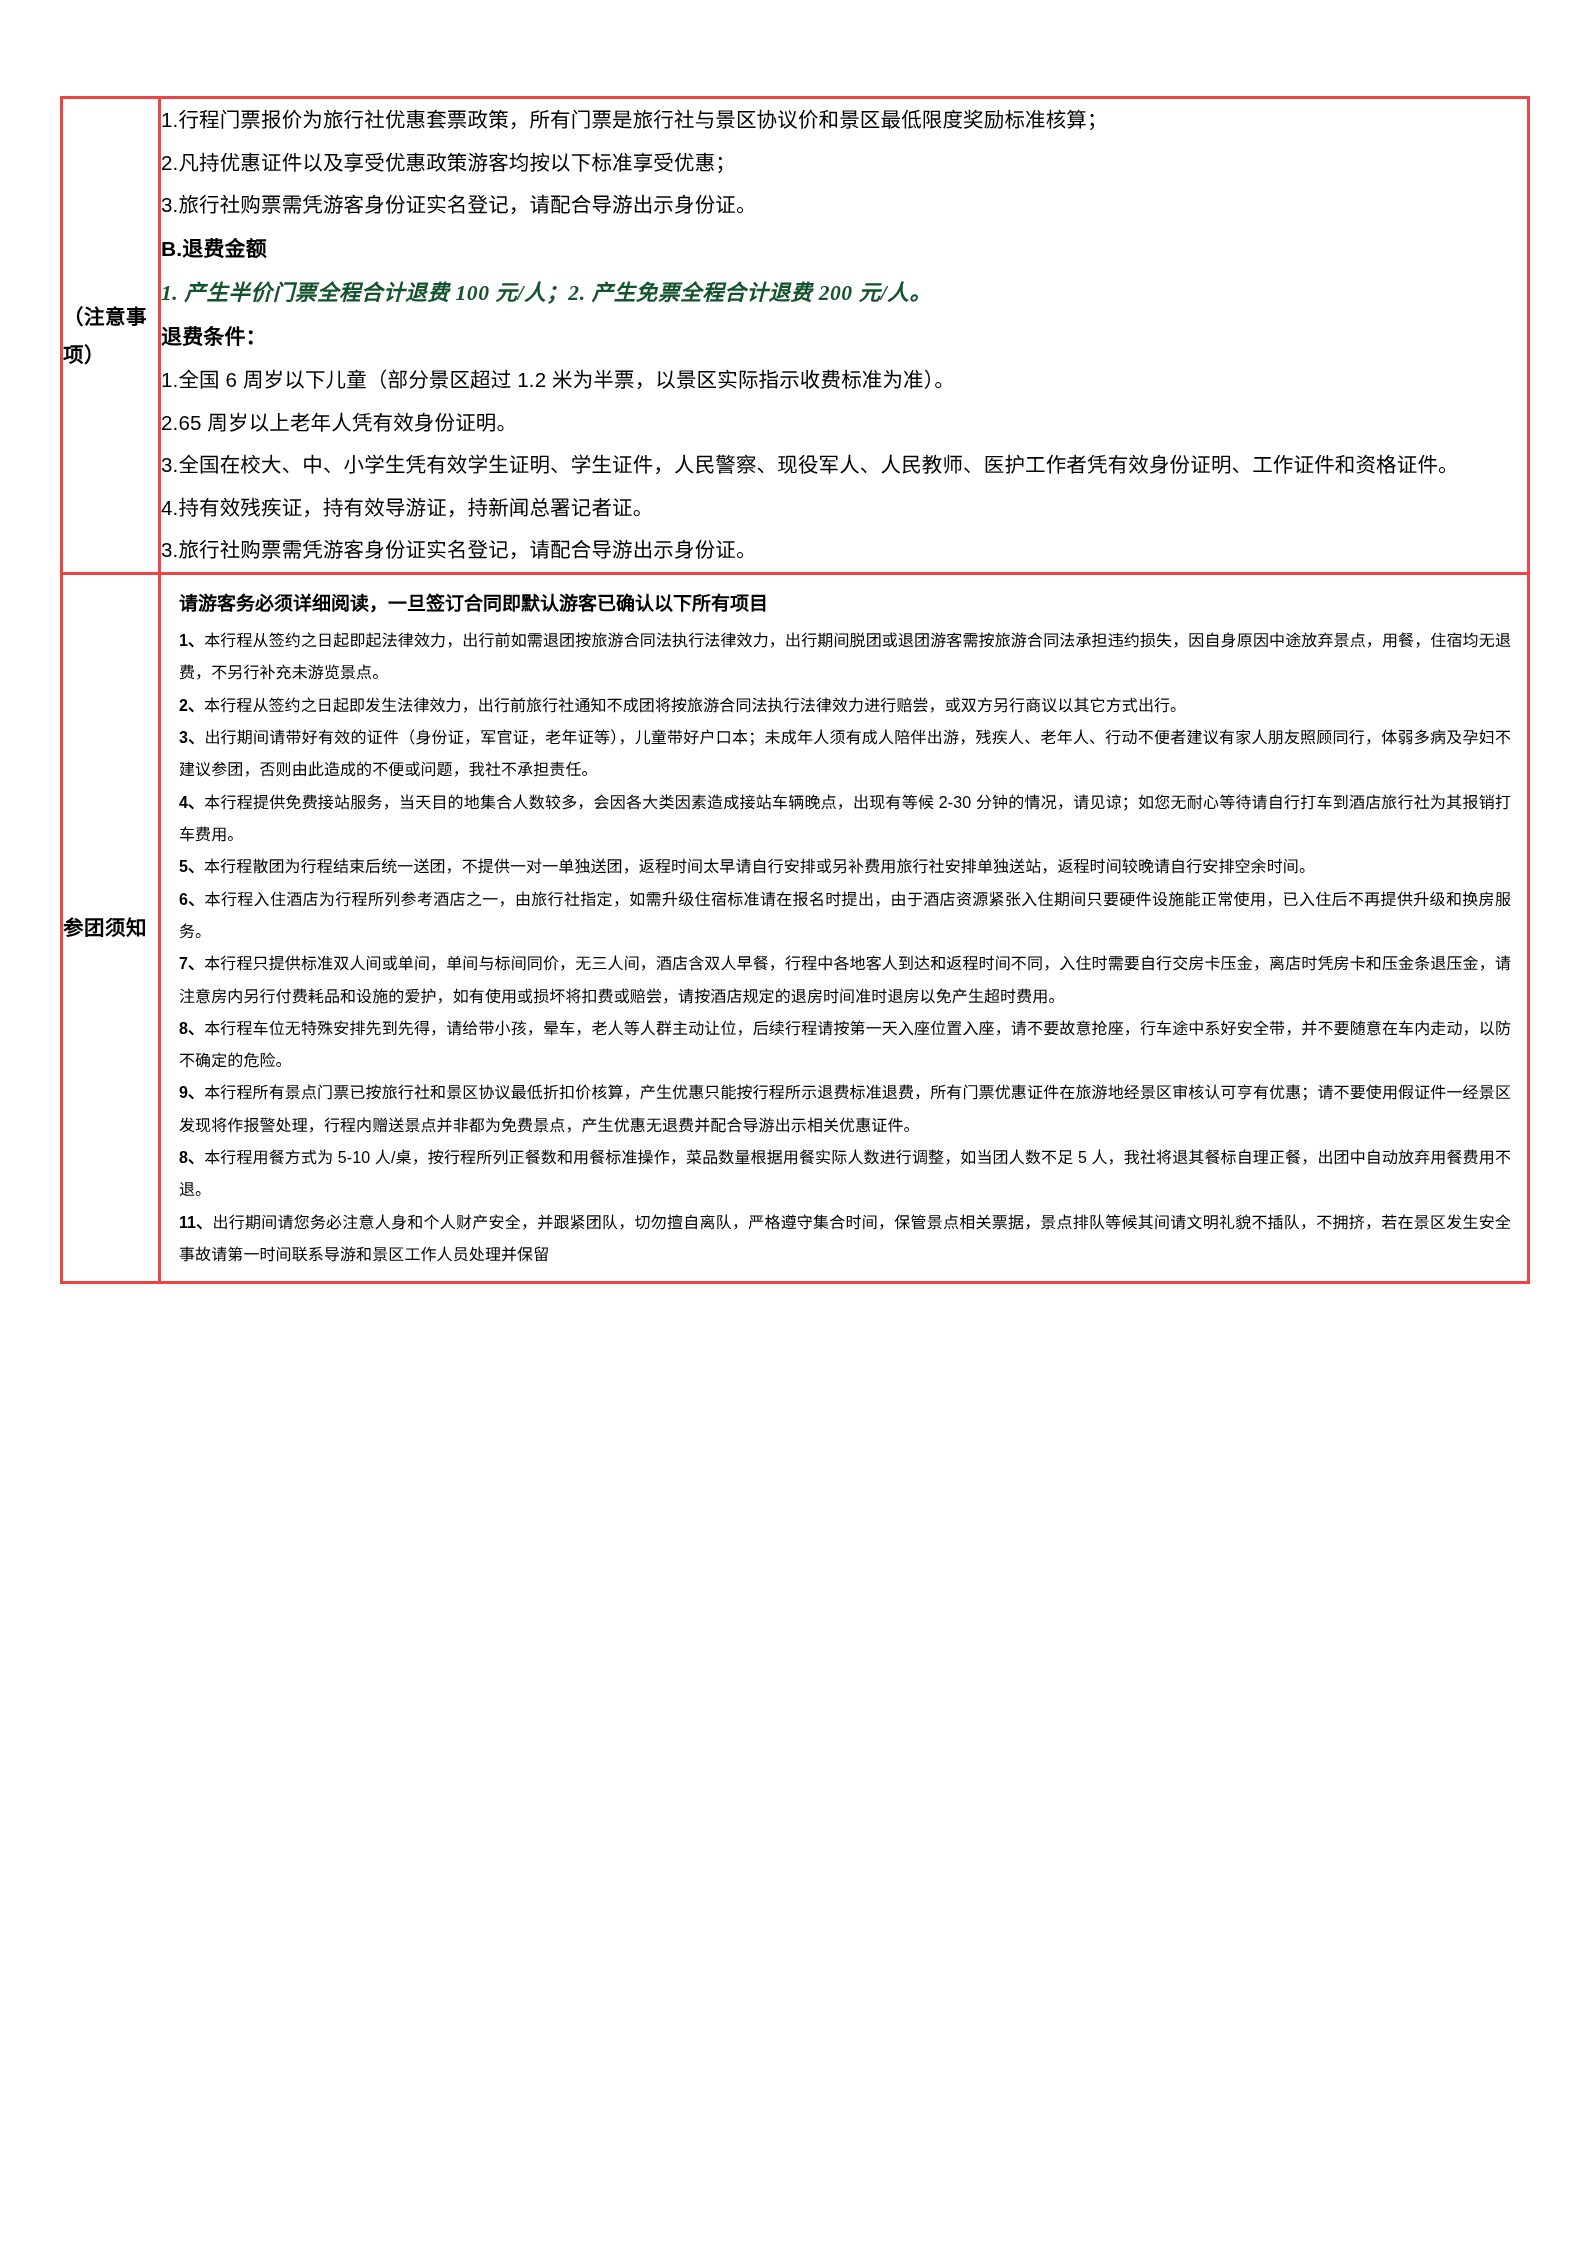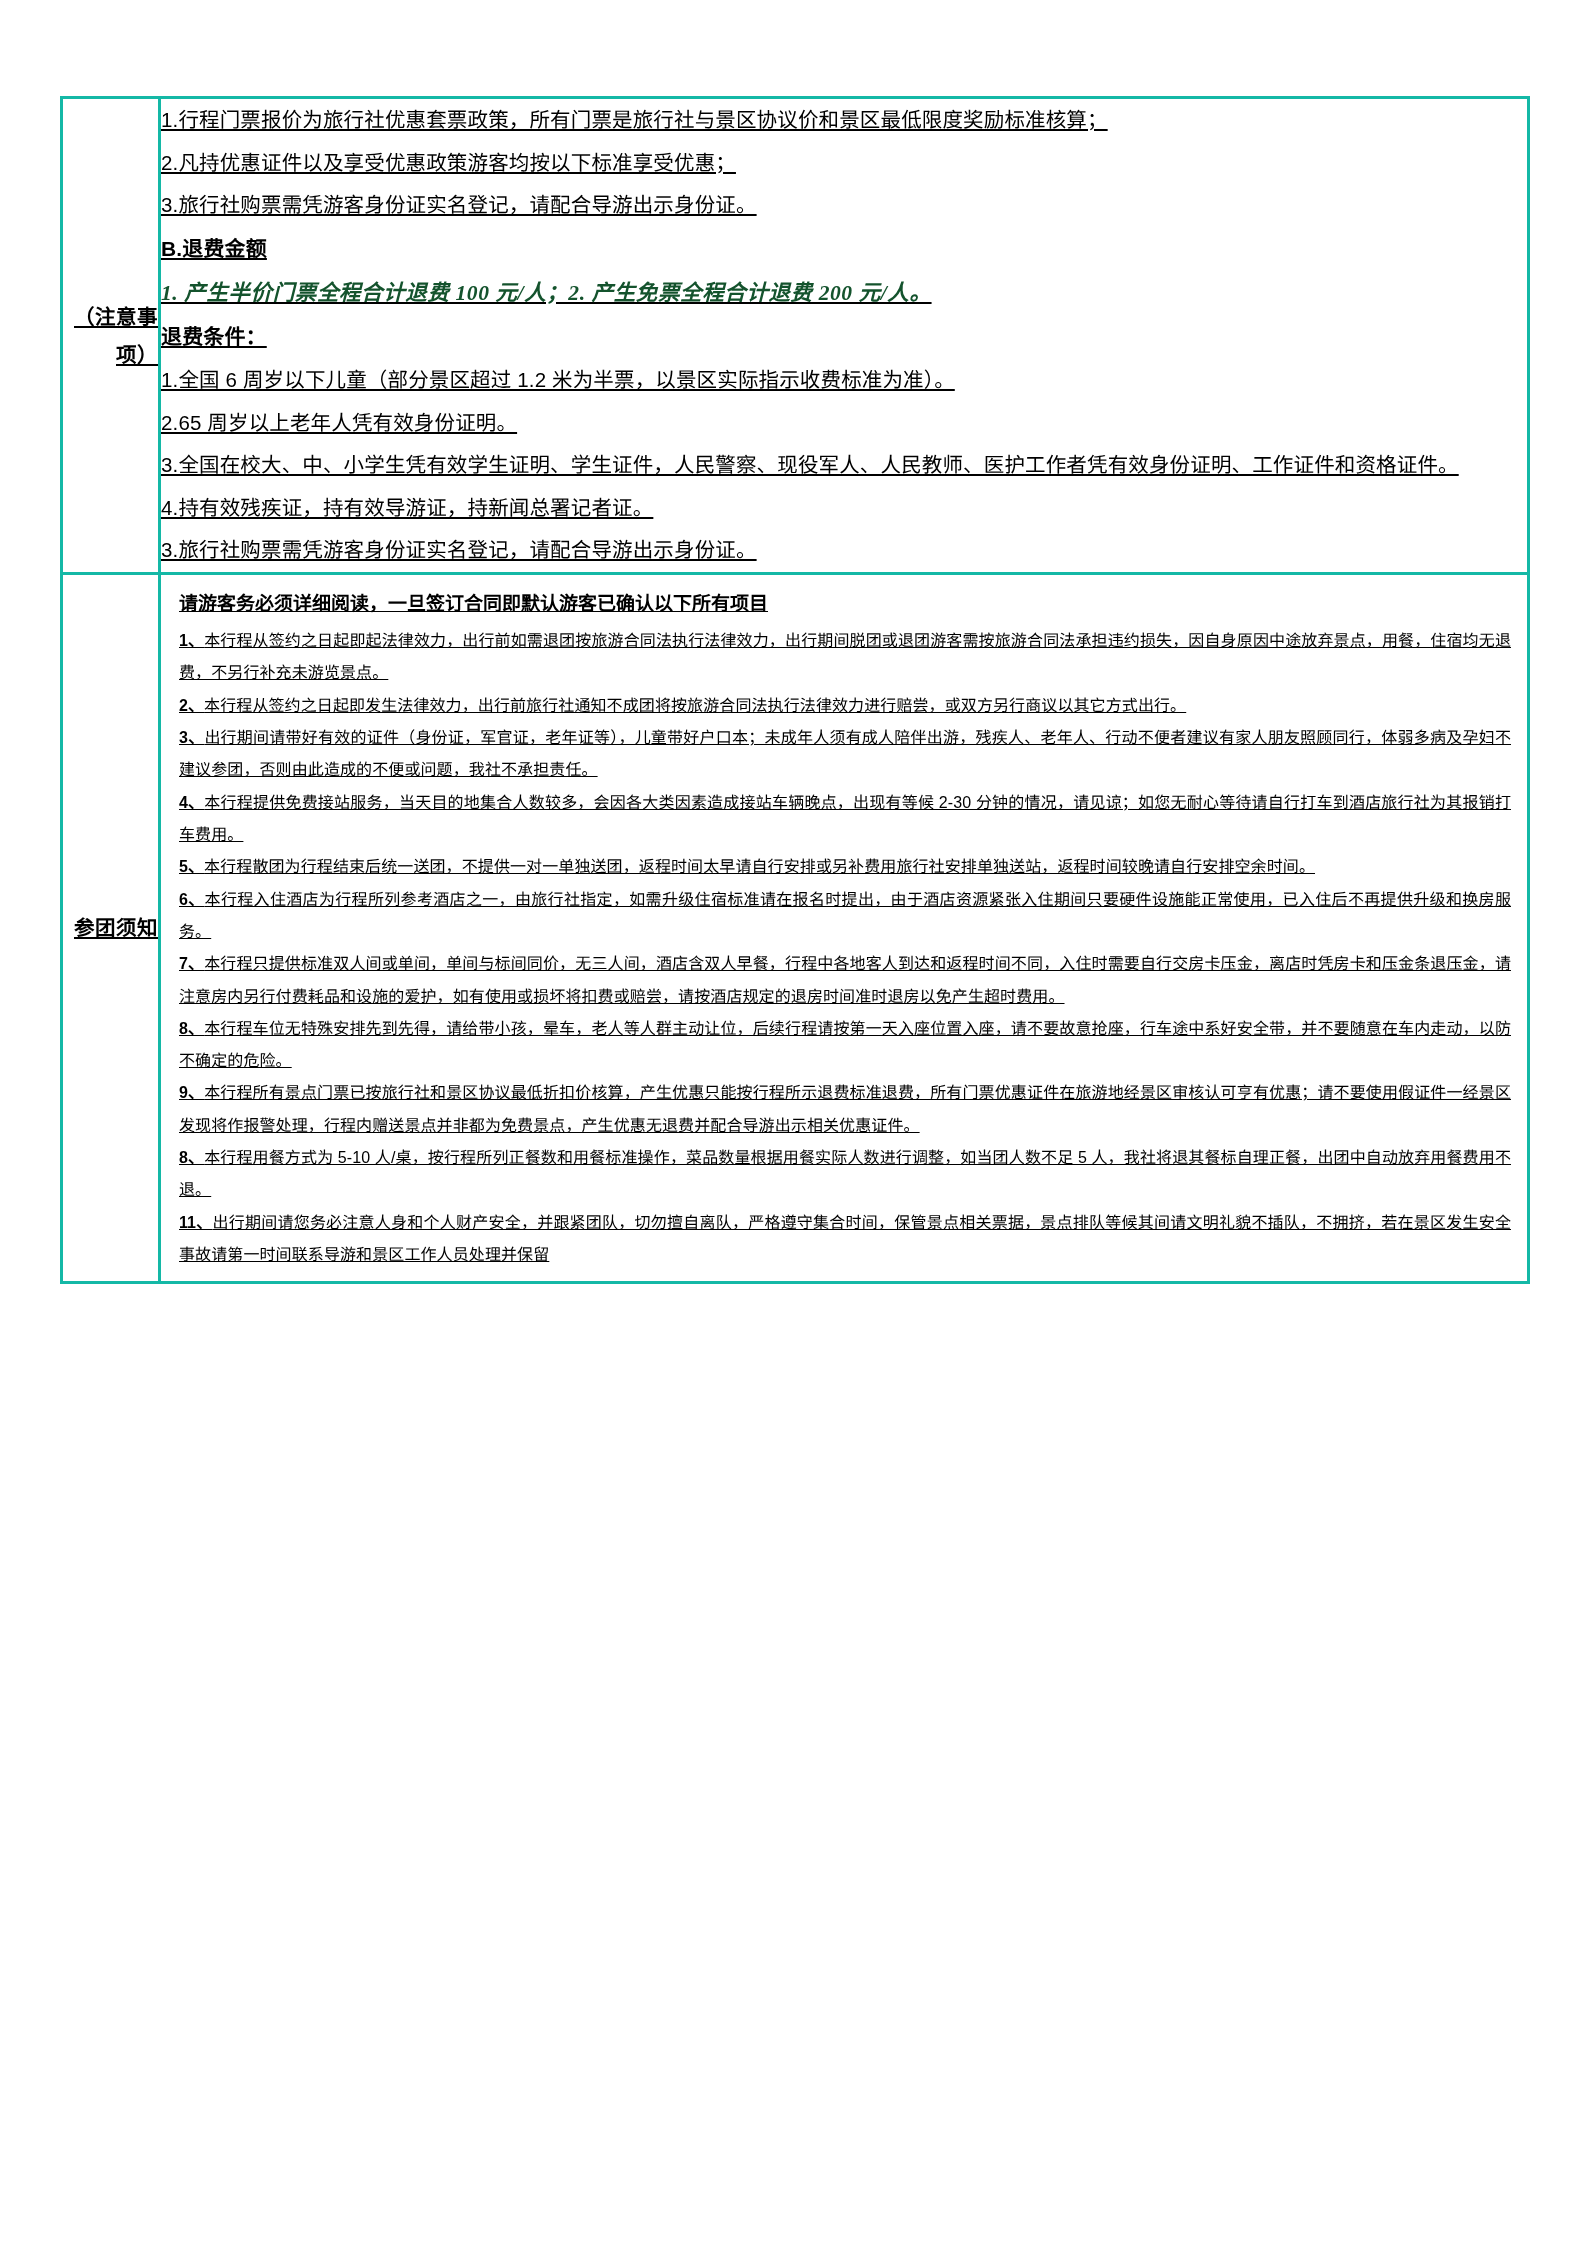--- a/index.html
+++ b/index.html
@@ -23,31 +23,30 @@
     padding: 96px 60px 0 60px;
   }
 
   table.doc {
     width: 1467px;
     border-collapse: collapse;
     table-layout: fixed;
   }
 
   table.doc td {
-    border: 3px solid #14b8a6;
+    border: 3px solid #ef4444;
     vertical-align: middle;
     padding: 0;
-    text-decoration: underline;
   }
 
   col.label-col { width: 98px; }
   col.body-col  { width: 1369px; }
 
   td.label {
-    text-align: right;
+    text-align: left;
     font-weight: bold;
     font-size: 20.5px;
     line-height: 1.85;
     padding: 10px 6px;
     letter-spacing: 0.5px;
   }
 
   td.body {
     padding: 12px 14px 14px 18px;
     vertical-align: top;

